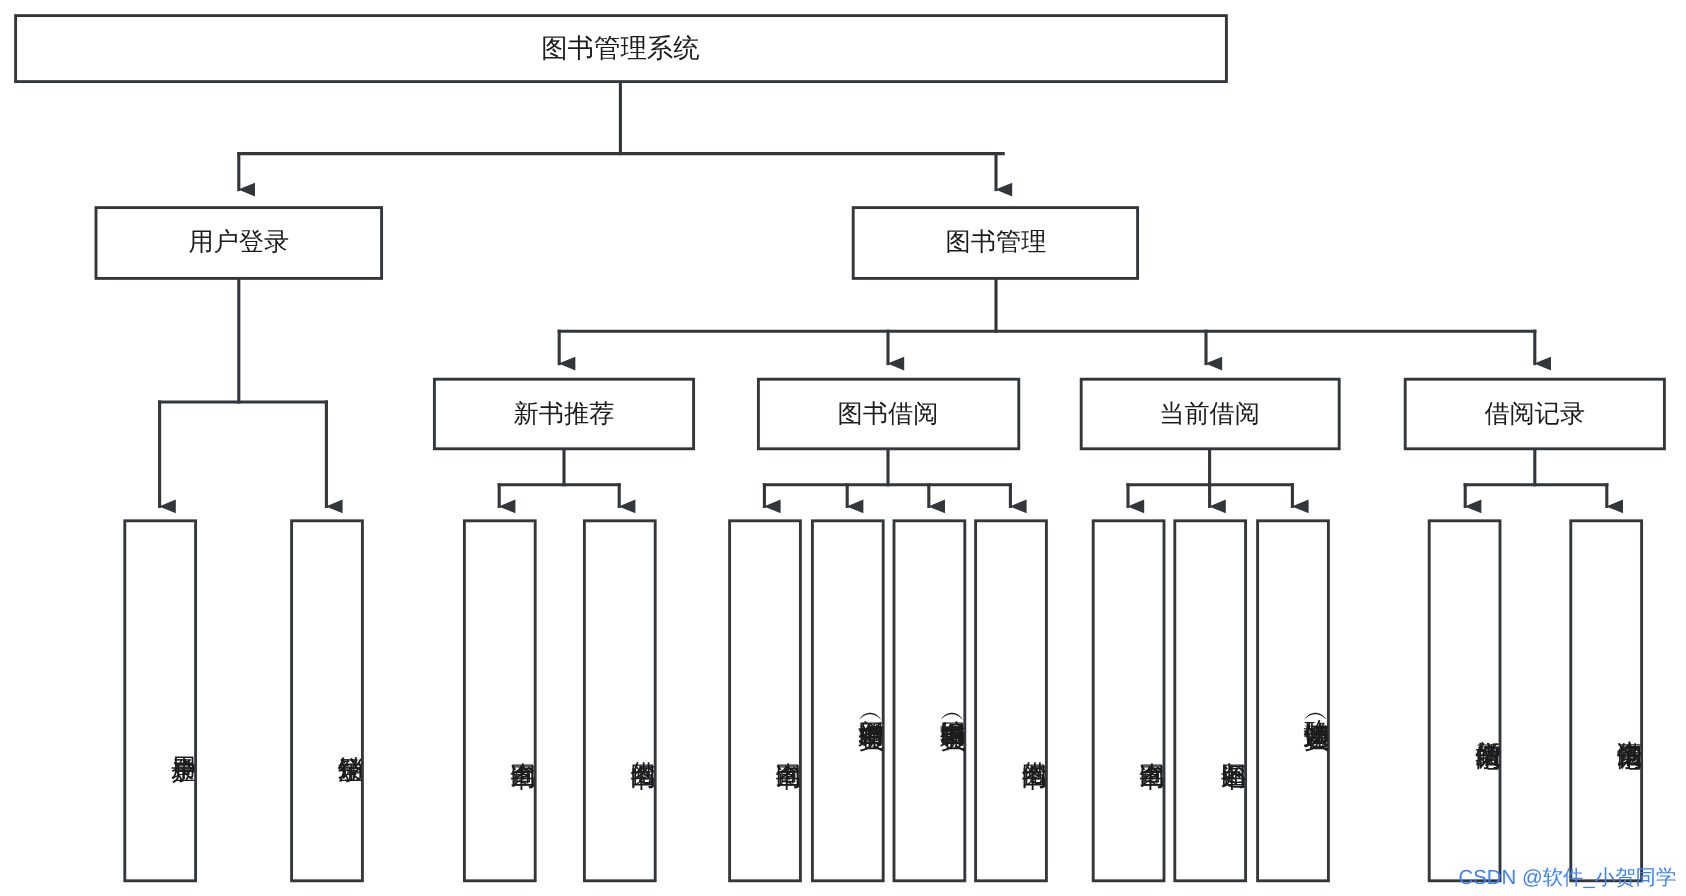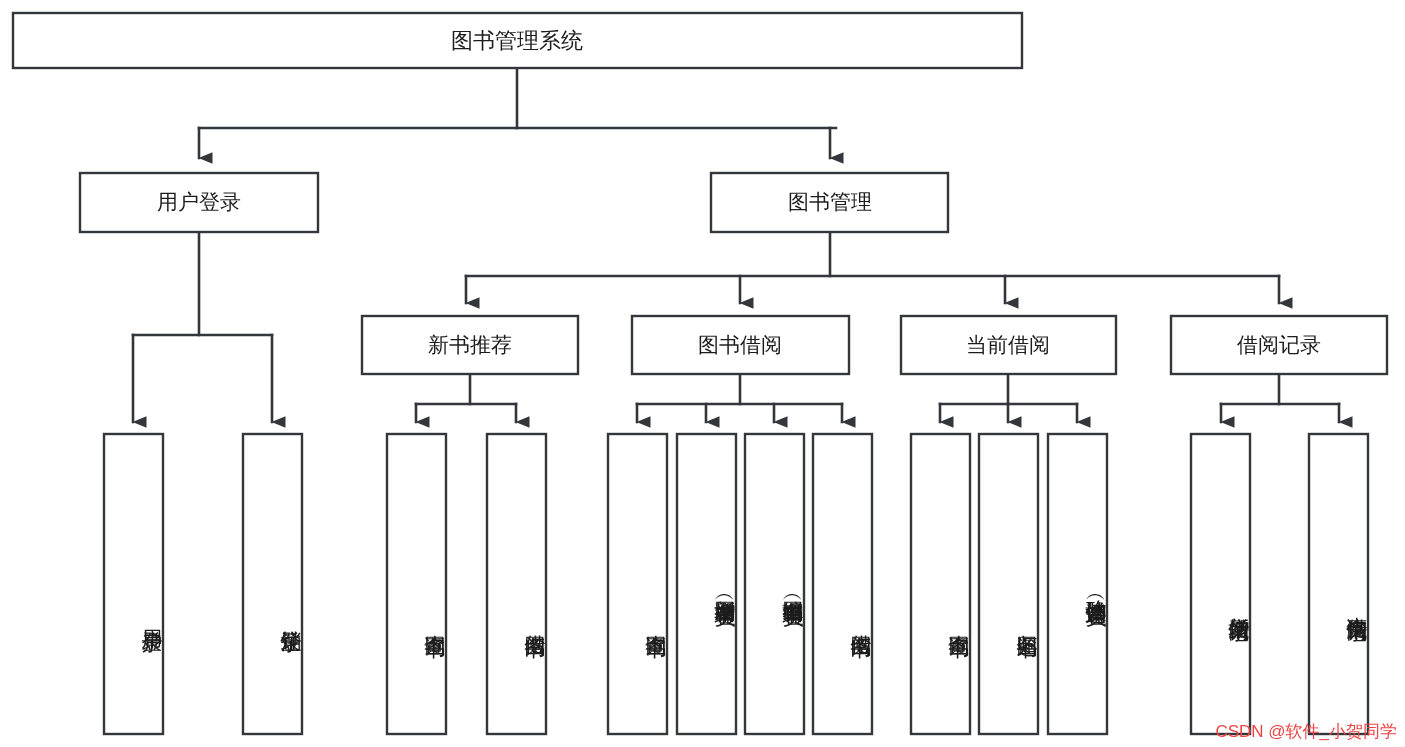--- a/index.html
+++ b/index.html
@@ -61,21 +61,21 @@
     letter-spacing: 1px;
     white-space: nowrap;
     pointer-events: none;
   }
   #watermark {
     position: absolute;
     right: 8px;
     bottom: 4px;
     font-family: "Liberation Sans", "DejaVu Sans", sans-serif;
     font-size: 17px;
-    color: #ef4444;
+    color: #3b82f6;
     white-space: nowrap;
     pointer-events: none;
   }
 </style>
 </head>
 <body>
 
 <div id="diagram-root">
 
   <svg id="tree-svg" viewBox="0 0 1405 747">

